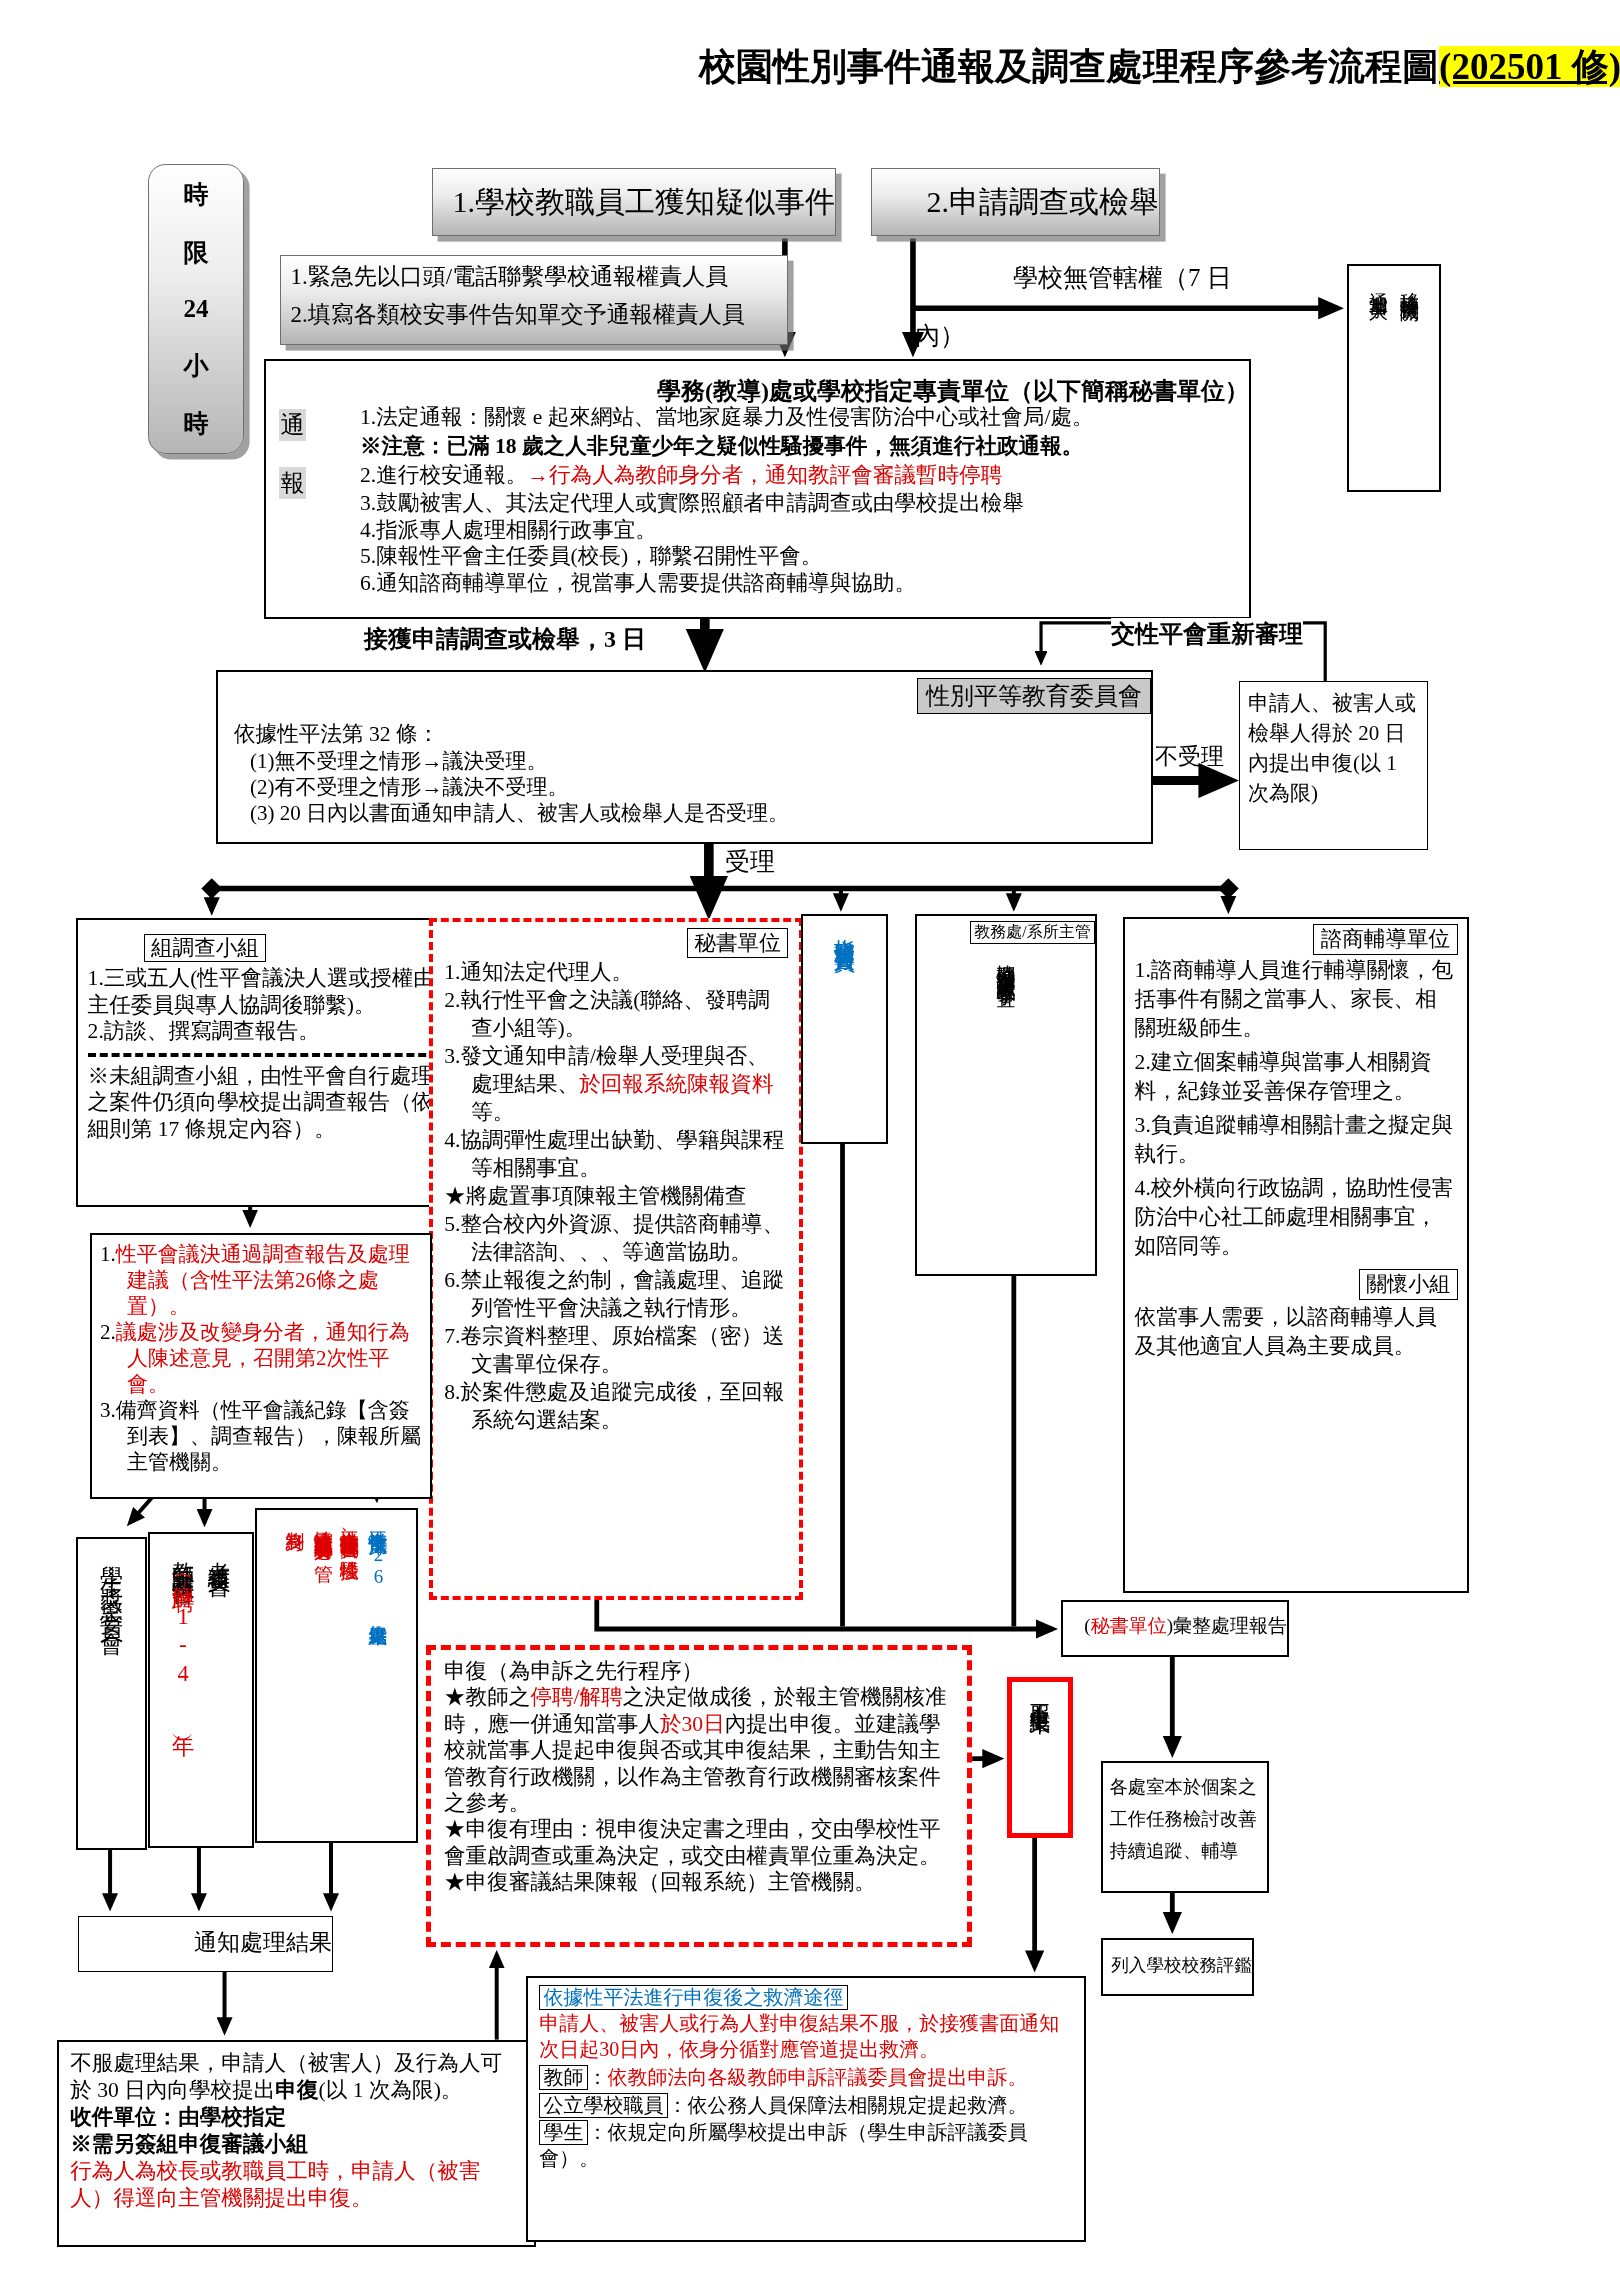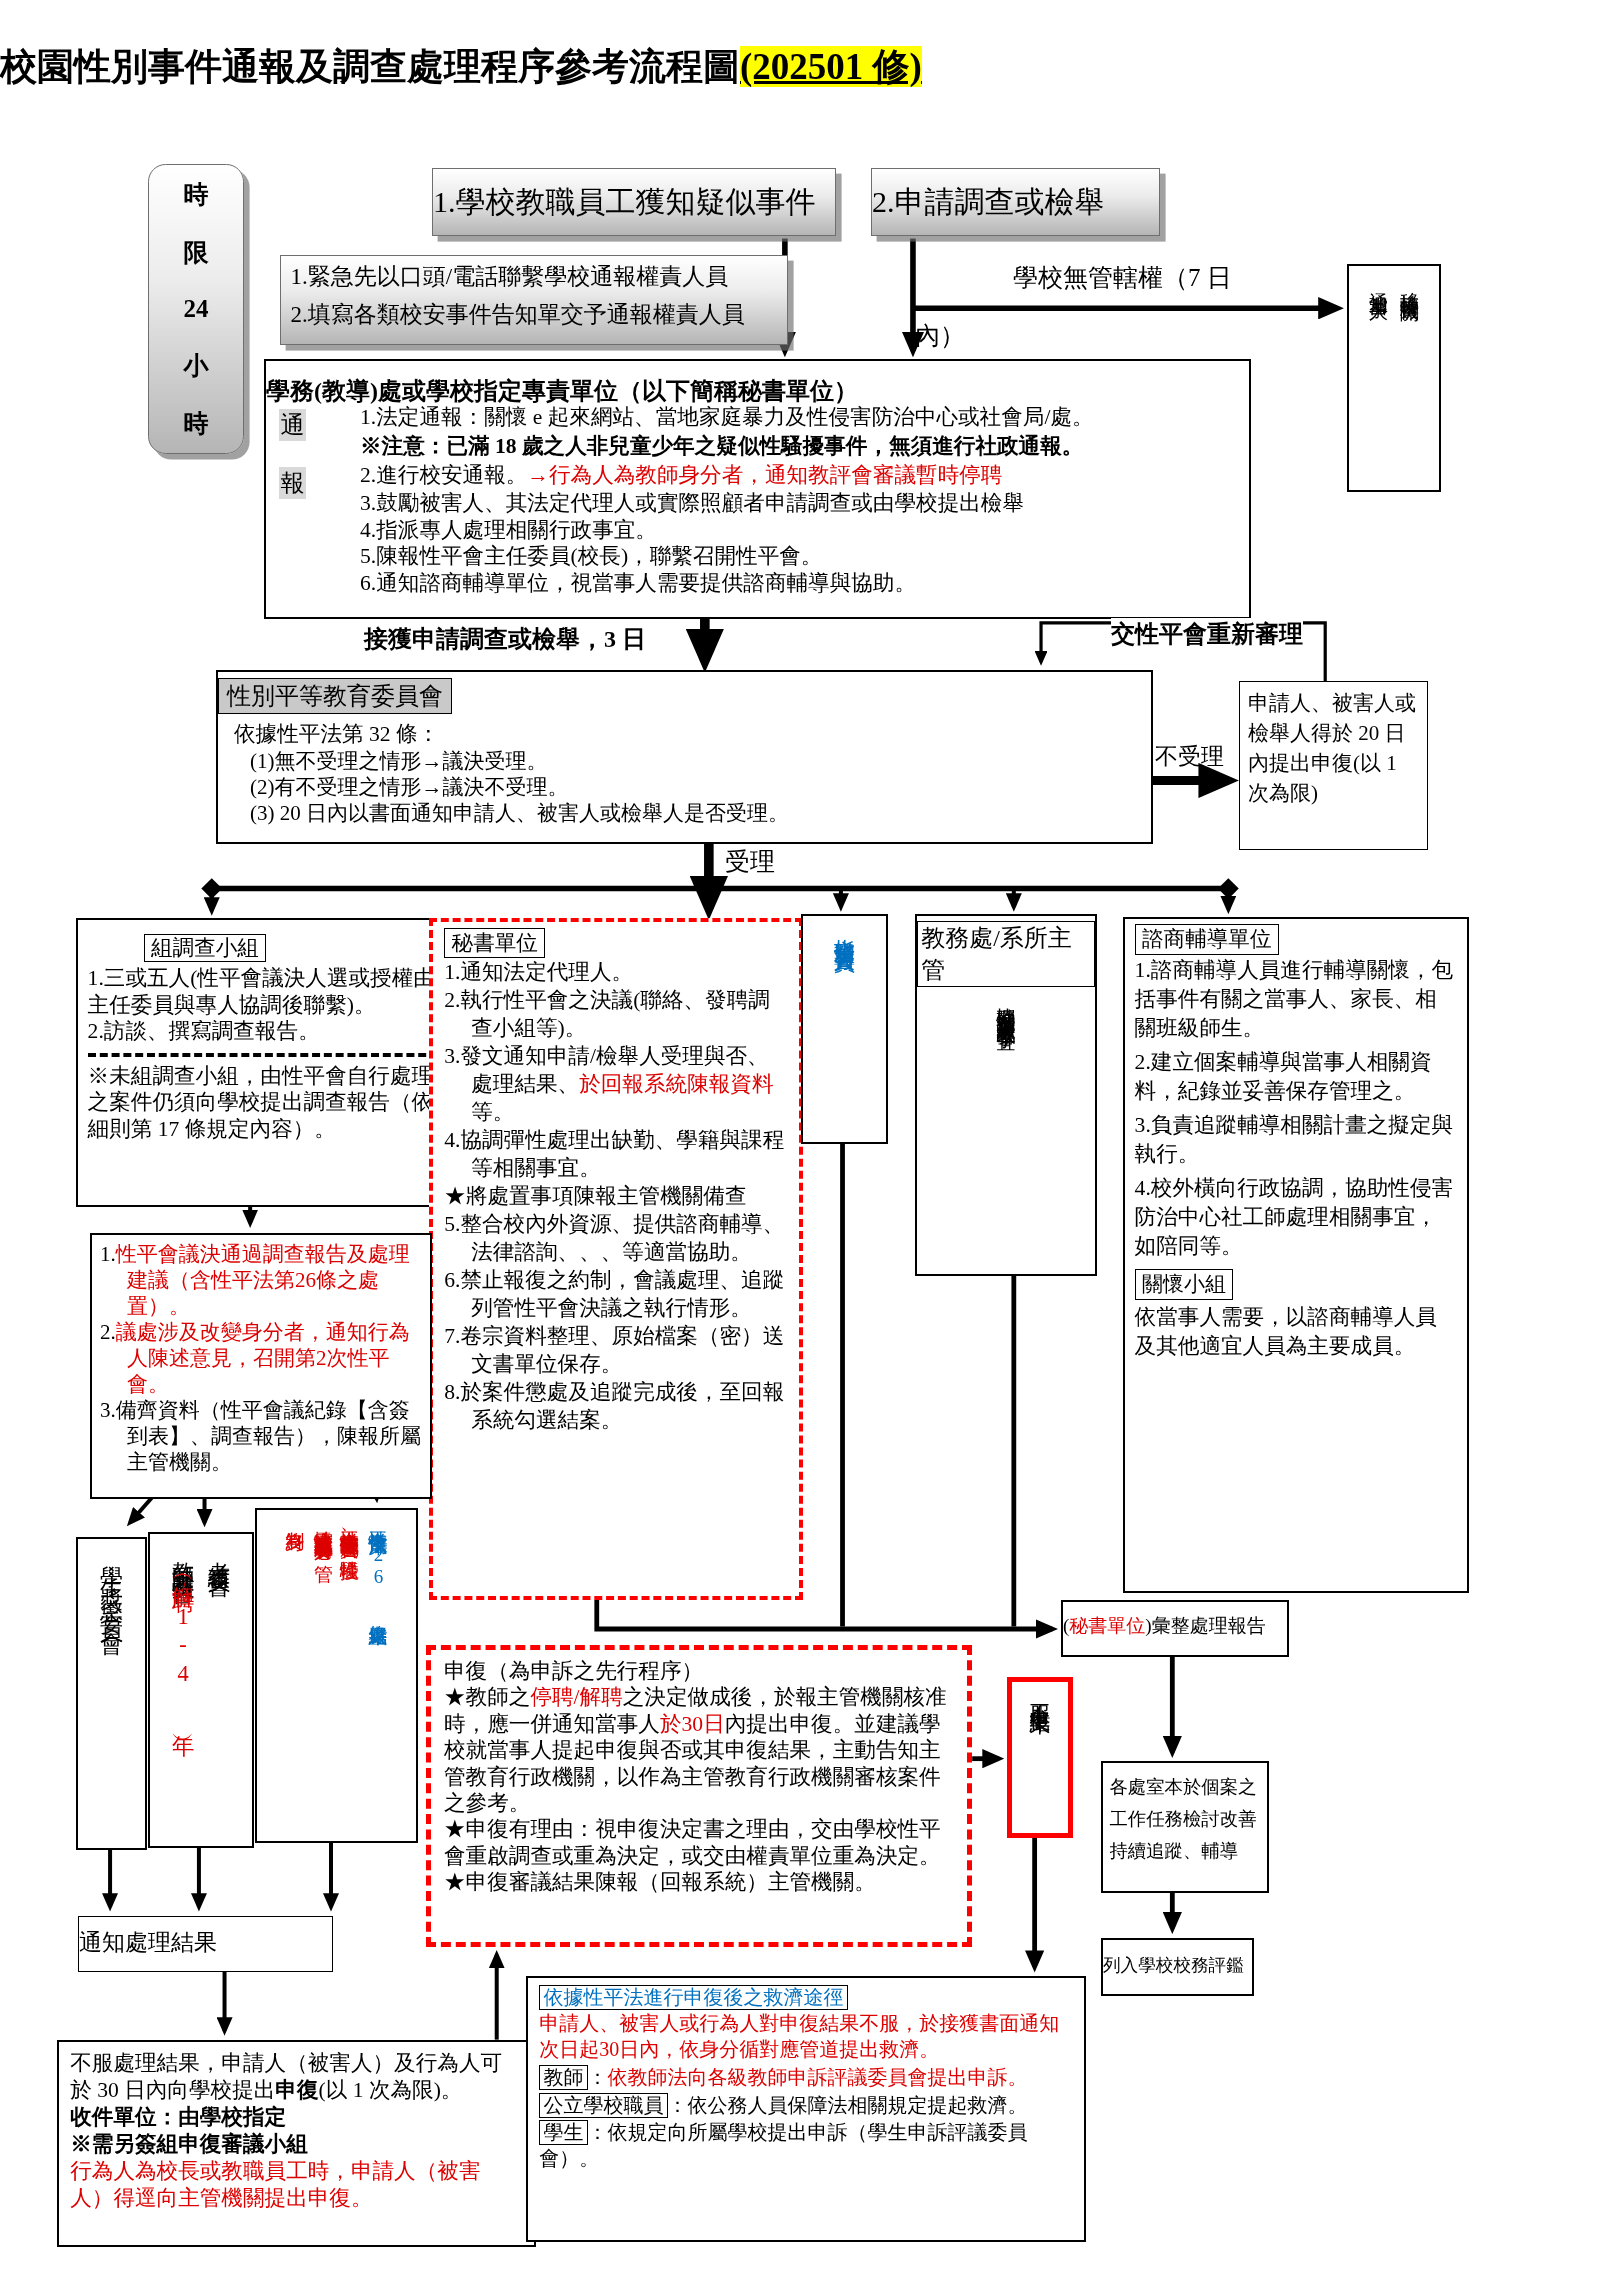--- a/index.html
+++ b/index.html
@@ -17,21 +17,21 @@
   .thickred{border:5.6px solid #ff0000;background:#fff;}
   .lblbox{display:inline-block;border:1.6px solid #000;background:#fff;padding:0 6.4px;}
   .gecbox{display:inline-block;border:1.6px solid #000;background:#c9c9c9;padding:0.8px 8px;}
   .r{color:#dd0000;}
   .b{color:#0070c0;}
   .bd{font-weight:bold;}
   .box{display:inline-block;border:1.6px solid #000;padding:0 3.2px;line-height:1.15;}
   .boxb{display:inline-block;border:1.6px solid #000;padding:0 3.2px;line-height:1.15;color:#0070c0;}
   .vert{writing-mode:vertical-rl;text-orientation:upright;}
   .hl{background:#ffff00;text-decoration:underline;}
-  .ctr{text-align:left;}
+  .ctr{text-align:right;}
   .hang{padding-left:27px;text-indent:-27px;}
   .flexcol{display:flex;flex-direction:column;align-items:center;justify-content:space-around;}
 </style>
 </head>
 <body>
 
 <div id="canvas">
 
   <svg class="wires" width="1621" height="2295" viewBox="0 0 2024 2867">
     <defs>
@@ -177,21 +177,21 @@
     <div class="hang"><span>6.禁止報復之約制，會議處理、追蹤列管性平會決議之執行情形。</span></div>
     <div class="hang"><span>7.卷宗資料整理、原始檔案（密）送文書單位保存。</span></div>
     <div class="hang"><span>8.於案件懲處及追蹤完成後，至回報系統勾選結案。</span></div>
   </div>
 
   <div class="abs node bx" style="left:801px;top:914px;width:83px;height:226px;">
     <div class="vert b" style="height:100%;margin:0 auto;padding-top:6.4px;font-size:21px;letter-spacing:1.6px;">指定媒體發言專責人員</div>
   </div>
 
   <div class="abs node bx" style="left:915px;top:914px;width:178px;height:358px;">
-    <div class="ctr" style="padding-top:4.8px;"><span class="lblbox" style="font-size:24px;padding:0 3.2px;">教務處/系所主管</span></div>
+    <div class="ctr" style="padding-top:4.8px;"><span class="lblbox" style="font-size:16px;padding:0 3.2px;">教務處/系所主管</span></div>
     <div class="vert" style="height:316px;margin:4.8px auto 0 auto;font-size:19px;letter-spacing:1.6px;">協助彈性調整當事人課程或教學事宜</div>
   </div>
 
   <div class="abs node bx" style="left:1123px;top:917px;width:323px;height:662px;padding:4.8px 9.6px;font-size:21.6px;line-height:29px;">
     <div class="ctr"><span class="lblbox" style="font-size:21.6px;">諮商輔導單位</span></div>
     <div style="margin-top:1.6px;">1.諮商輔導人員進行輔導關懷，包括事件有關之當事人、家長、相關班級師生。</div>
     <div style="margin-top:4.8px;">2.建立個案輔導與當事人相關資料，紀錄並妥善保存管理之。</div>
     <div style="margin-top:4.8px;">3.負責追蹤輔導相關計畫之擬定與執行。</div>
     <div style="margin-top:4.8px;">4.校外橫向行政協調，協助性侵害防治中心社工師處理相關事宜，如陪同等。</div>
     <div class="ctr" style="margin-top:8px;"><span class="lblbox" style="font-size:21px;">關懷小組</span></div>

